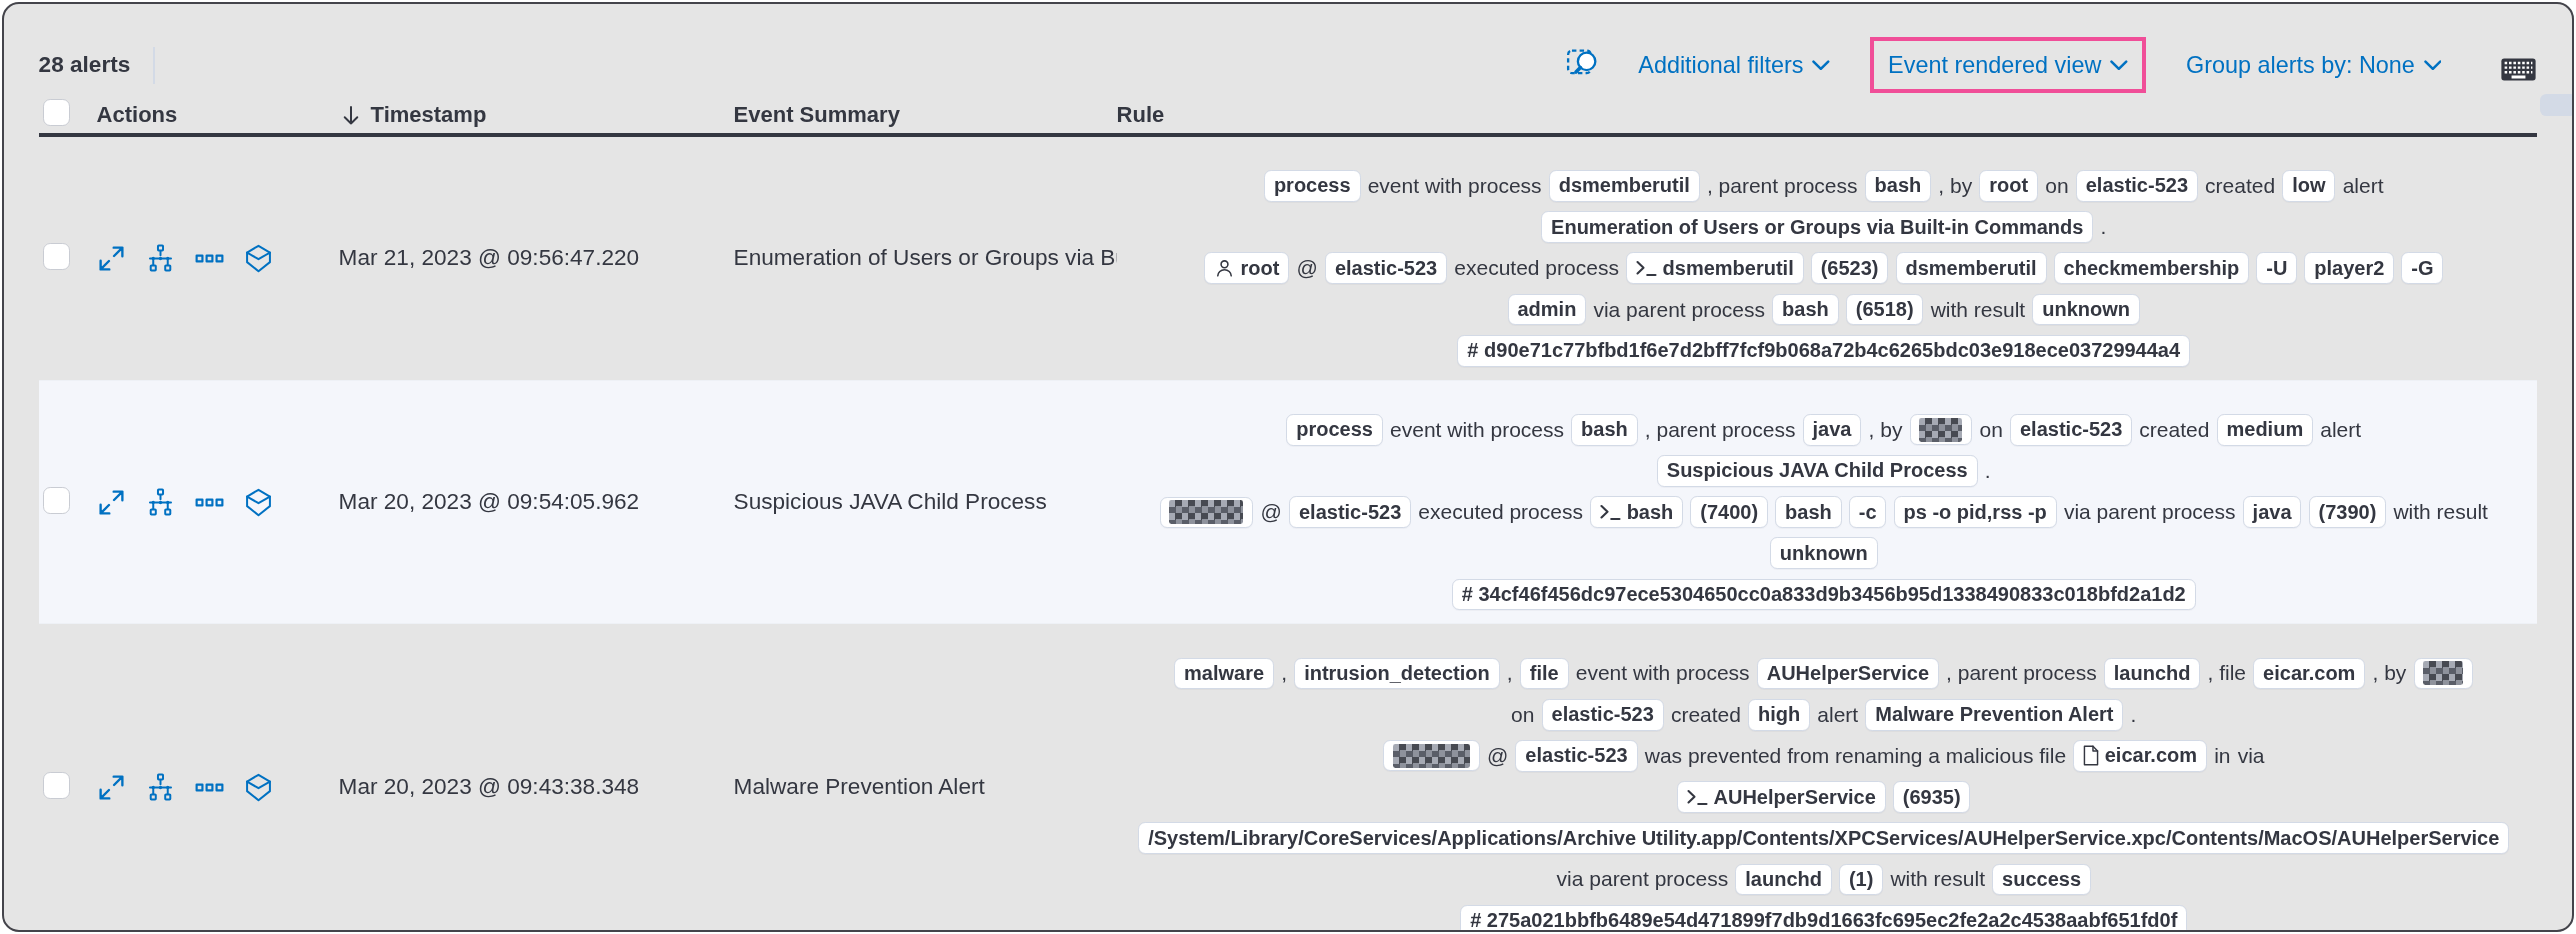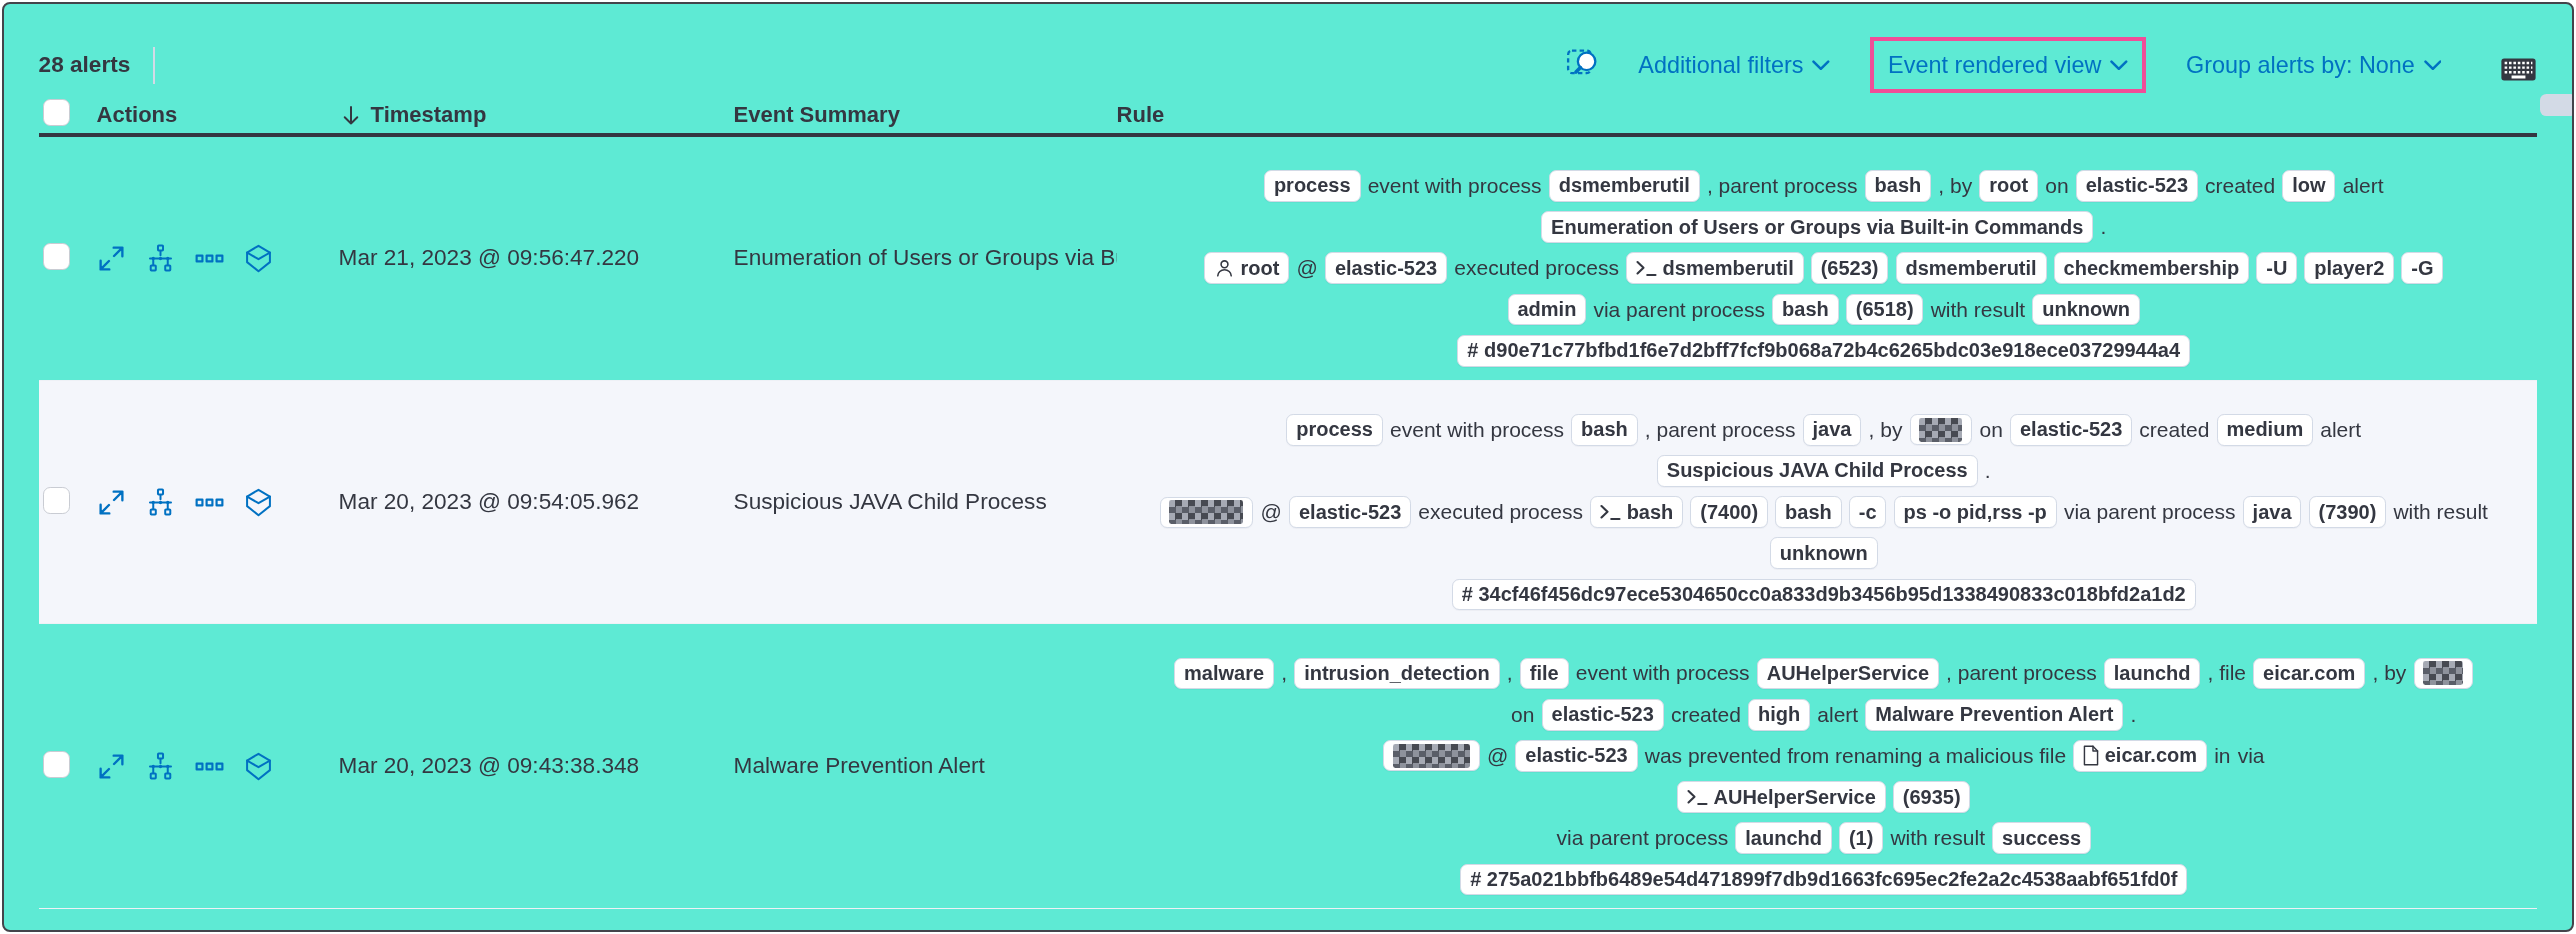--- a/index.html
+++ b/index.html
@@ -11,22 +11,22 @@
   }
   *{box-sizing:border-box;}
   html,body{margin:0;padding:0;}
   body{
     width:2576px;height:934px;background:#fff;
     font-family:"Liberation Sans","DejaVu Sans",sans-serif;
     color:var(--ink);position:relative;
   }
   .frame{
     position:absolute;inset:1.6px;
-    border:2.4px solid #44444b;border-radius:8px;
-    background:#5eead4;overflow:hidden;
+    border:2.4px solid #44444b;border-radius:17px;
+    background:#e5e5e5;overflow:hidden;
   }
   .content{position:absolute;left:35px;right:35px;top:0;}
 
   
   .toolbar{
     display:flex;align-items:center;justify-content:space-between;
     height:53px;margin-top:35px;
   }
   .tleft{display:flex;align-items:center;gap:22.6px;}
   .alert-count{font-size:22.6px;font-weight:700;color:var(--ink);}
@@ -528,20 +528,25 @@
                     <path d="M7.5 9.8h5.5"></path>
                   </svg>
                 </span>
                 <span>AUHelperService</span>
               </span>
               <span class="badge">
                 <span>(6935)</span>
               </span>
             </div>
             <div class="line">
+              <span class="badge">
+                <span>/System/Library/CoreServices/Applications/Archive Utility.app/Contents/XPCServices/AUHelperService.xpc/Contents/MacOS/AUHelperService</span>
+              </span>
+            </div>
+            <div class="line">
               <span class="txt">via parent process</span>
               <span class="badge">
                 <span>launchd</span>
               </span>
               <span class="badge">
                 <span>(1)</span>
               </span>
               <span class="txt">with result</span>
               <span class="badge">
                 <span>success</span>

